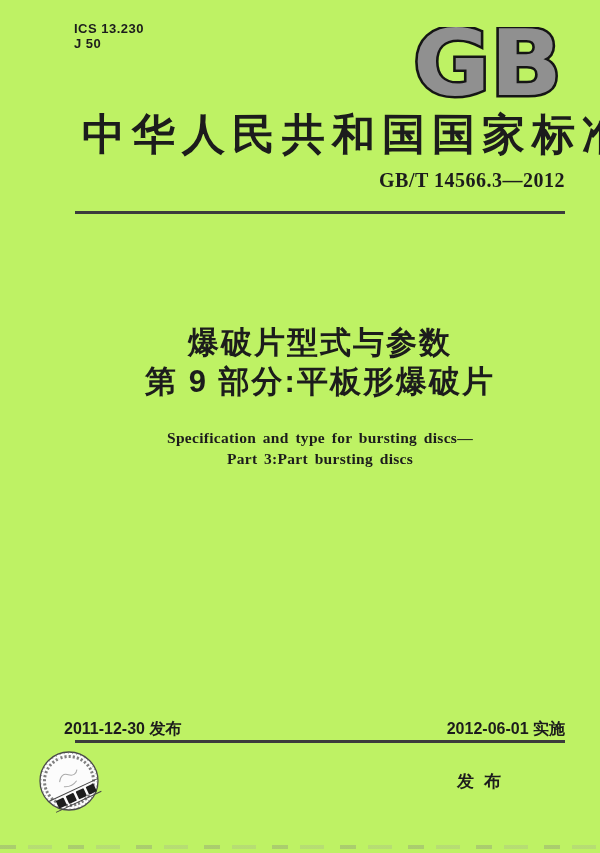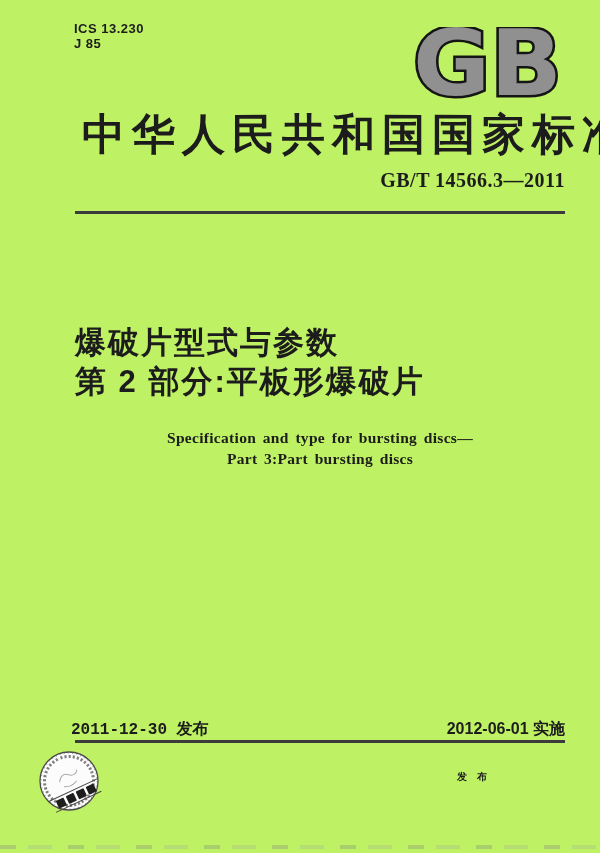--- a/index.html
+++ b/index.html
@@ -73,21 +73,21 @@
     width:490px;
     background:var(--rule);
   }
   .rule-top{ top:211px; height:3px; }
   .rule-bottom{ top:740px; height:2.5px; }
   
   .title-zh{
     position:absolute;
     left:75px; top:323px;
     width:490px;
-    text-align:left;
+    text-align:center;
     font-weight:bold;
     font-size:31px;
     line-height:39px;
     letter-spacing:2px;
     white-space:nowrap;
   }
   
   .title-en{
     position:absolute;
     left:75px; top:420px;
@@ -103,21 +103,21 @@
     margin-top:7px;
   }
   
   .date-issue,.date-impl{
     position:absolute;
     top:719px;
     font-weight:bold;
     font-size:16px;
     white-space:nowrap;
   }
-  .date-issue{ left:71px;font-family:Liberation Mono, monospace; }
+  .date-issue{ left:64px; }
   .date-impl{ right:35px; }
   
   .seal{
     position:absolute;
     left:36px; top:750px;
     width:68px; height:68px;
   }
   
   .issuer-block{
     position:absolute;
@@ -133,21 +133,21 @@
     letter-spacing:0.1px;
   }
   .issuer-l2{
     font-size:16px;
     letter-spacing:9.4px;
   }
   .publish-label{
     position:absolute;
     left:457px; top:770px;
     font-weight:bold;
-    font-size:10px;
+    font-size:17px;
     letter-spacing:10px;
     white-space:nowrap;
   }
   
   .scan-noise{
     position:absolute;
     left:0; top:845px;
     width:600px; height:4px;
     opacity:.5;
     background:repeating-linear-gradient(90deg,
@@ -157,36 +157,36 @@
       rgba(255,255,255,0) 52px 68px);
   }
 </style>
 </head>
 <body>
 
 <div class="page">
 
   <div class="ics-block">
     <div>ICS 13.230</div>
-    <div>J 85</div>
+    <div>J 50</div>
   </div>
 
   <svg class="gb-logo" viewBox="0 0 155 72" aria-hidden="true">
     <text x="3" y="68" textLength="149" lengthAdjust="spacingAndGlyphs">GB</text>
   </svg>
 
   <div class="heading">中华人民共和国国家标准</div>
 
-  <div class="std-number">GB/T 14566.3—2011</div>
+  <div class="std-number">GB/T 14566.3—2012</div>
 
   <div class="rule rule-top"></div>
 
   <div class="title-zh">
     <div>爆破片型式与参数</div>
-    <div>第 2 部分:平板形爆破片</div>
+    <div>第 9 部分:平板形爆破片</div>
   </div>
 
   <div class="title-en">
     <div>Specification and type for bursting discs—</div>
     <div>Part 3:Part bursting discs</div>
   </div>
 
   <div class="date-issue">2011-12-30 发布</div>
   <div class="date-impl">2012-06-01 实施</div>
 

